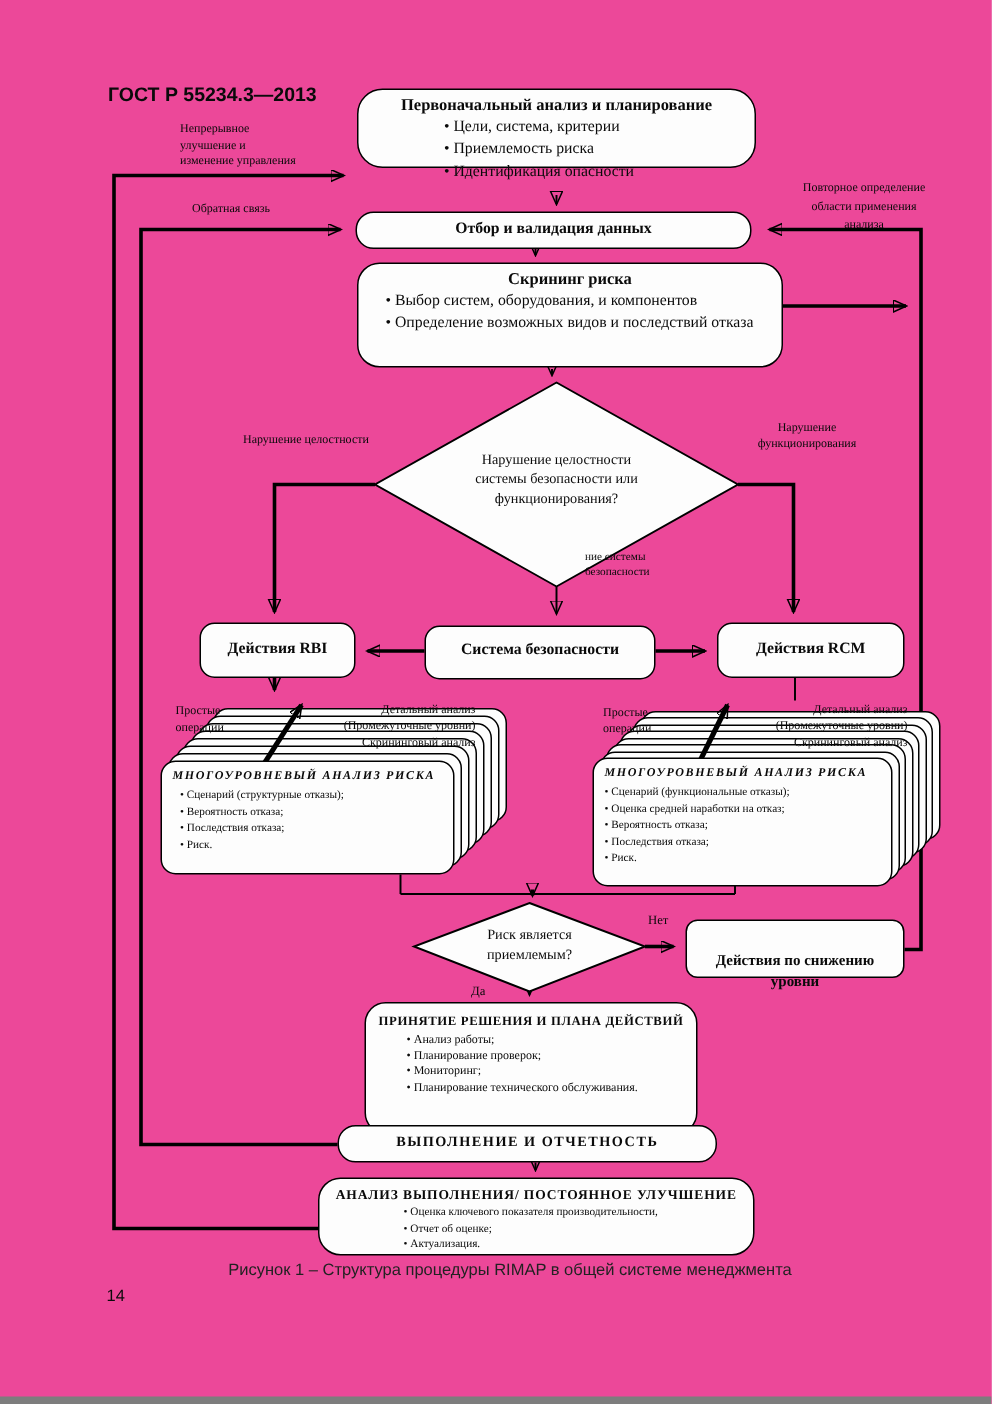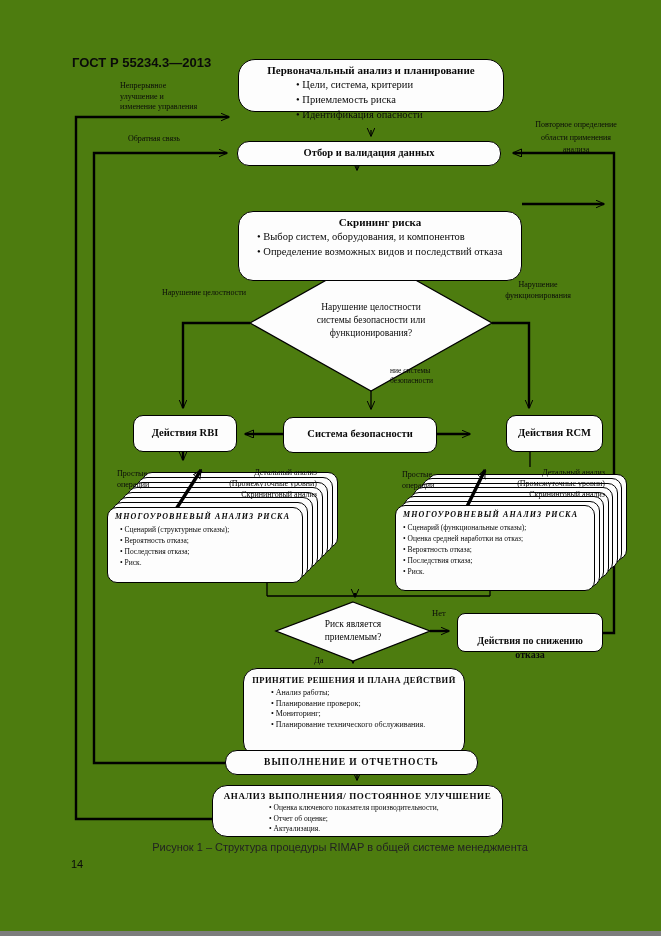--- a/index.html
+++ b/index.html
@@ -1,19 +1,19 @@
 <!DOCTYPE html>
 <html><head>
 <meta charset="utf-8">
 <style>
   html,body{margin:0;padding:0;}
   body{background:#e8e8e8;}
   #page{
     position:relative;width:661px;height:936px;margin:0 auto;
-    background:#4d7c0f;overflow:hidden;
+    background:#ec4899;overflow:hidden;
     font-family:"Liberation Serif", serif;color:#0a0a0a;
   }
   .abs{position:absolute;}
   #connectors{position:absolute;left:0;top:0;z-index:1;}
   #connectors path, #connectors line{fill:none;stroke:#000;}
   #connectors .thin{stroke-width:1.3px;}
   #connectors .thick{stroke-width:2.4px;}
   #connectors polygon{fill:#fdfdfd;stroke:#000;stroke-width:1.3px;}
   .box{
     position:absolute;z-index:2;background:#fdfdfd;
@@ -100,21 +100,21 @@
   <div class="lbl" style="left:500px;top:119px;width:152px;text-align:center;line-height:12.5px;">
     <div>Повторное определение</div>
     <div>области применения</div>
     <div>анализа</div>
   </div>
 
   <div class="box" style="left:237px;top:141px;width:264px;height:25px;border-radius:12px;">
     <div class="bt" style="font-size:10.5px;line-height:21px;">Отбор и валидация данных</div>
   </div>
 
-  <div class="box" style="left:238px;top:175px;width:284px;height:70px;border-radius:15px;padding-top:4px;margin-top:36px;">
+  <div class="box" style="left:238px;top:175px;width:284px;height:70px;border-radius:15px;padding-top:4px;">
     <div class="bt" style="font-size:11px;">Скрининг риска</div>
     <div style="font-size:10.5px;line-height:15px;padding-left:18px;padding-right:14px;margin-top:1px;">
       <div class="li">Выбор систем, оборудования, и компонентов</div>
       <div class="li">Определение возможных видов и последствий отказа</div>
     </div>
   </div>
 
   <div class="dtext" style="left:281px;top:301px;width:180px;">
     <div>Нарушение целостности</div>
     <div>системы безопасности или</div>
@@ -130,21 +130,21 @@
     <div>ние системы</div>
     <div>безопасности</div>
   </div>
 
   <div class="box" style="left:133px;top:415px;width:104px;height:37px;border-radius:10px;">
     <div class="bt" style="font-size:10.5px;line-height:33px;">Действия RBI</div>
   </div>
   <div class="box" style="left:283px;top:417px;width:154px;height:36px;border-radius:10px;">
     <div class="bt" style="font-size:10.5px;line-height:32px;">Система безопасности</div>
   </div>
-  <div class="box" style="left:506px;top:415px;width:97px;height:37px;border-radius:10px;">
+  <div class="box" style="left:478px;top:415px;width:125px;height:37px;border-radius:10px;">
     <div class="bt" style="font-size:10.5px;line-height:33px;">Действия RCM</div>
   </div>
 
   <div class="stack" style="left:105px;top:465px;width:240px;height:130px;">
     <div class="card-back" style="left:37px;top:7px;width:196px;height:76px;"></div>
     <div class="card-back" style="left:32px;top:12px;width:196px;height:76px;"></div>
     <div class="card-back" style="left:27px;top:17px;width:196px;height:76px;"></div>
     <div class="card-back" style="left:22px;top:22px;width:196px;height:76px;"></div>
     <div class="card-back" style="left:17px;top:27px;width:196px;height:76px;"></div>
     <div class="card-back" style="left:12px;top:32px;width:196px;height:76px;"></div>
@@ -207,21 +207,21 @@
   <div class="dtext" style="left:273px;top:618px;width:160px;">
     <div>Риск является</div>
     <div>приемлемым?</div>
   </div>
   <div class="lbl" style="left:432px;top:608px;font-size:8.5px;">Нет</div>
   <div class="lbl" style="left:314px;top:655px;font-size:8.5px;">Да</div>
 
   <div class="box" style="left:457px;top:613px;width:146px;height:39px;border-radius:8px;padding-top:20px;">
     <div class="bt" style="font-size:10px;line-height:14px;">
       <div>Действия по снижению</div>
-      <div>отказа</div>
+      <div>уровни</div>
     </div>
   </div>
 
   <div class="box" style="left:243px;top:668px;width:222px;height:88px;border-radius:14px;padding-top:6px;">
     <div class="bt" style="font-size:8.5px;letter-spacing:0.4px;">ПРИНЯТИЕ РЕШЕНИЯ И ПЛАНА ДЕЙСТВИЙ</div>
     <div style="font-size:8px;line-height:10.5px;padding-left:27px;margin-top:3px;">
       <div class="li">Анализ работы;</div>
       <div class="li">Планирование проверок;</div>
       <div class="li">Мониторинг;</div>
       <div class="li">Планирование технического обслуживания.</div>

